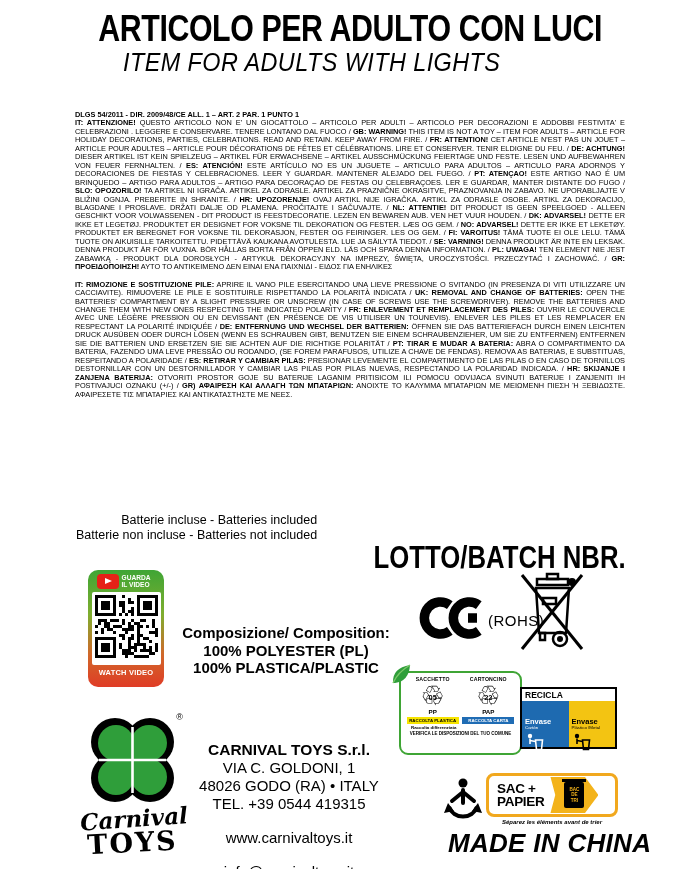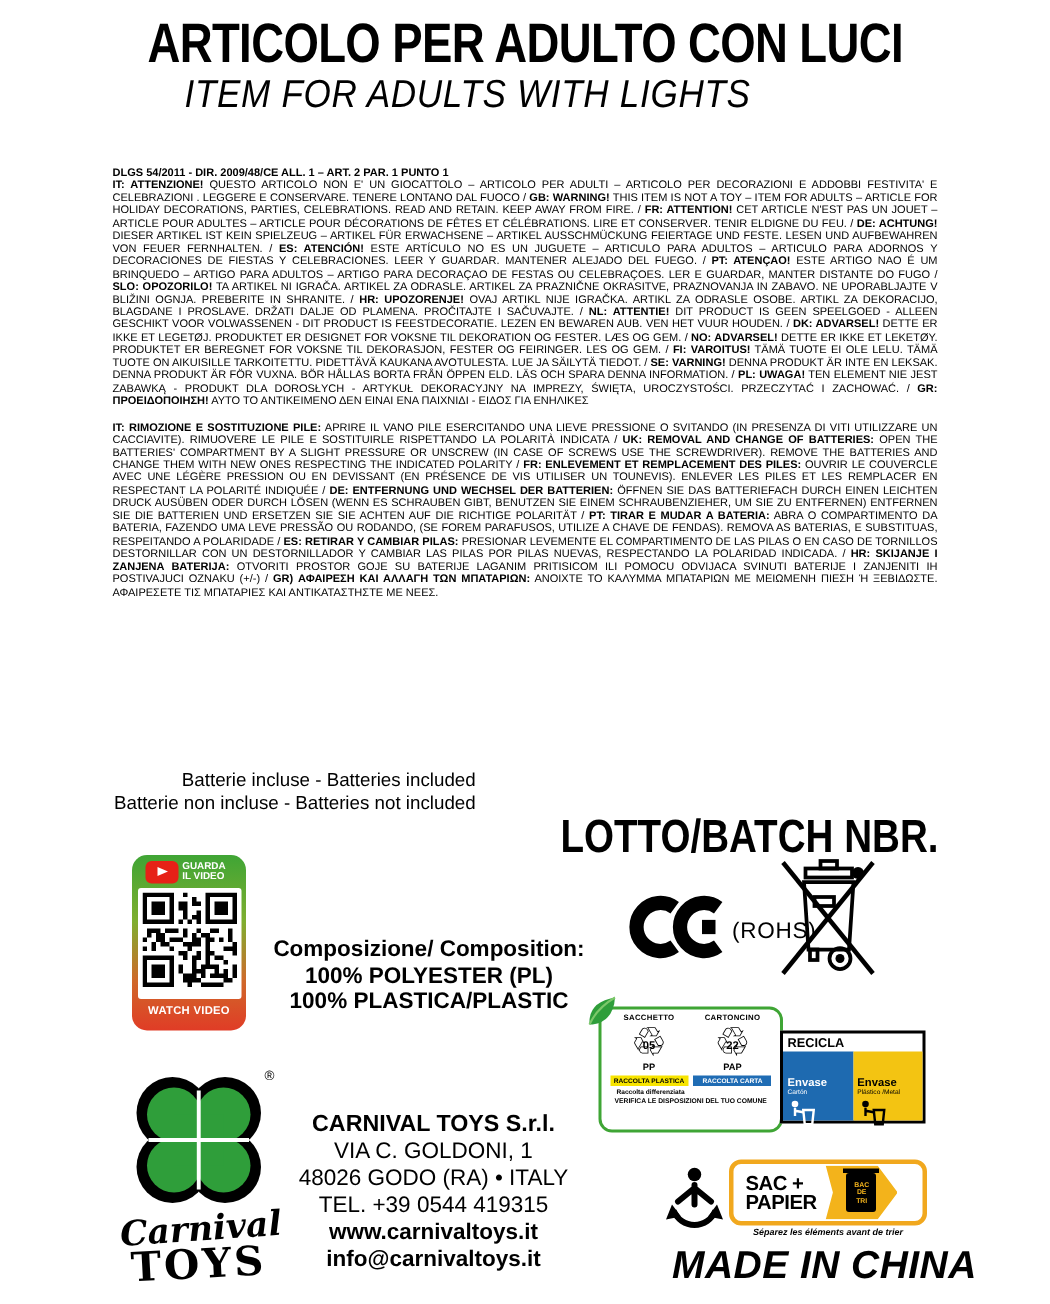--- a/index.html
+++ b/index.html
@@ -96,21 +96,21 @@
 
   
   .logo{top:712px;left:80px;width:105px;text-align:center;}
   .logo-reg{position:absolute;top:0;right:2px;font-size:9px;}
   .logo-script{font-family:"DejaVu Serif",serif;font-style:italic;font-weight:bold;font-size:23px;
     line-height:22px;transform:rotate(-4deg);display:block;margin-top:-4px;}
   .logo-word{font-family:"DejaVu Serif",serif;font-weight:bold;font-size:27px;line-height:26px;
     letter-spacing:2px;transform:rotate(-3deg);display:block;}
   .address{top:741px;left:183px;width:212px;text-align:center;font-size:15px;line-height:18px;}
   .address .name{font-weight:bold;font-size:15.5px;}
-  .address .b{font-weight:bold;}
+  .address .b{font-weight:normal;margin-top:16px;}
 
   .made-in{top:828px;left:448px;font-size:26px;font-weight:bold;font-style:italic;letter-spacing:.3px;}
 </style>
 </head>
 <body>
 
 <div class="page">
 
   <div class="abs title-wrap">
     <span class="title cond">ARTICOLO PER ADULTO CON LUCI</span>

